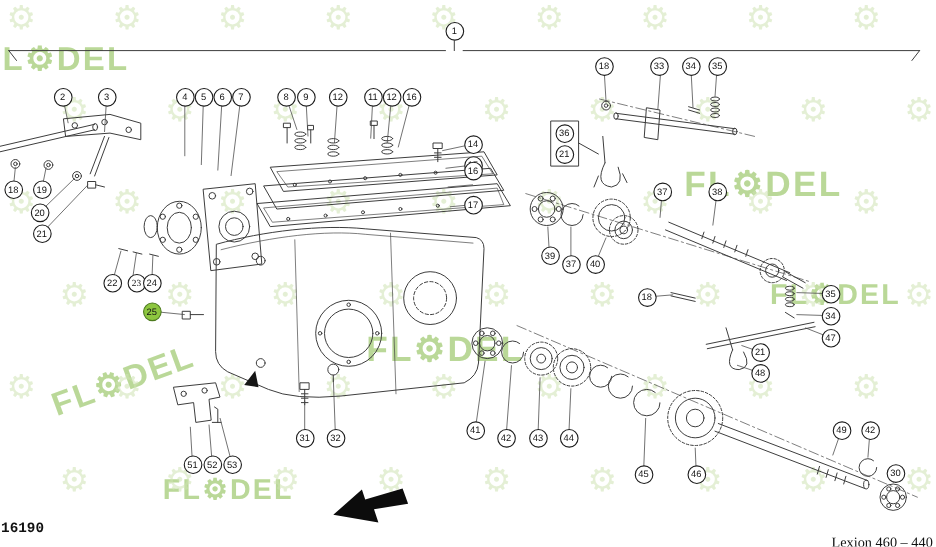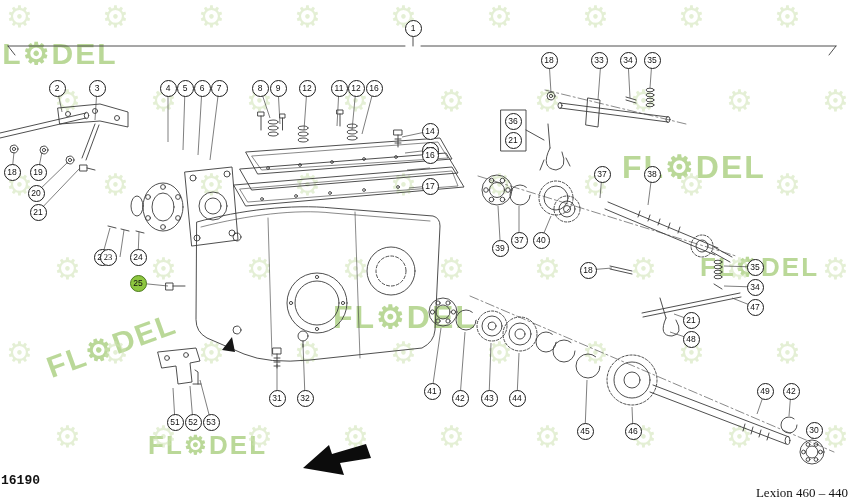--- a/index.html
+++ b/index.html
@@ -377,32 +377,32 @@
       <div class="balloon" style="left: 374px; top: 88px;">16</div>
       <div class="balloon" style="left: 430px; top: 131px;">14</div>
       <div class="balloon" style="left: 430px; top: 150px;">15</div>
       <div class="balloon" style="left: 430px; top: 155px;">16</div>
       <div class="balloon" style="left: 430px; top: 186px;">17</div>
       <div class="balloon" style="left: 12px; top: 172px;">18</div>
       <div class="balloon" style="left: 38px; top: 172px;">19</div>
       <div class="balloon" style="left: 36px; top: 193px;">20</div>
       <div class="balloon" style="left: 38px; top: 212px;">21</div>
       <div class="balloon" style="left: 102px; top: 257px;">22</div>
-      <div class="balloon" style="left: 108px; top: 257px; font-family: Liberation Serif, serif;">23</div>
+      <div class="balloon" style="left: 124px; top: 257px; font-family: Liberation Serif, serif;">23</div>
       <div class="balloon" style="left: 138px; top: 257px;">24</div>
       <div class="balloon" style="left: 138px; top: 283px; background: rgb(141, 198, 63); border-color: rgb(76, 122, 30);">25</div>
       <div class="balloon" style="left: 549px; top: 60px;">18</div>
       <div class="balloon" style="left: 599px; top: 60px;">33</div>
       <div class="balloon" style="left: 628px; top: 60px;">34</div>
       <div class="balloon" style="left: 652px; top: 60px;">35</div>
       <div class="balloon" style="left: 513px; top: 121px;">36</div>
       <div class="balloon" style="left: 513px; top: 140px;">21</div>
       <div class="balloon" style="left: 602px; top: 174px;">37</div>
       <div class="balloon" style="left: 652px; top: 174px;">38</div>
-      <div class="balloon" style="left: 500px; top: 248px;">39</div>
+      <div class="balloon" style="left: 500px; top: 232px;">39</div>
       <div class="balloon" style="left: 519px; top: 240px;">37</div>
       <div class="balloon" style="left: 541px; top: 240px;">40</div>
       <div class="balloon" style="left: 588px; top: 270px;">18</div>
       <div class="balloon" style="left: 755px; top: 267px;">35</div>
       <div class="balloon" style="left: 755px; top: 287px;">34</div>
       <div class="balloon" style="left: 755px; top: 307px;">47</div>
       <div class="balloon" style="left: 691px; top: 320px;">21</div>
       <div class="balloon" style="left: 691px; top: 339px;">48</div>
       <div class="balloon" style="left: 432px; top: 391px;">41</div>
       <div class="balloon" style="left: 460px; top: 398px;">42</div>

